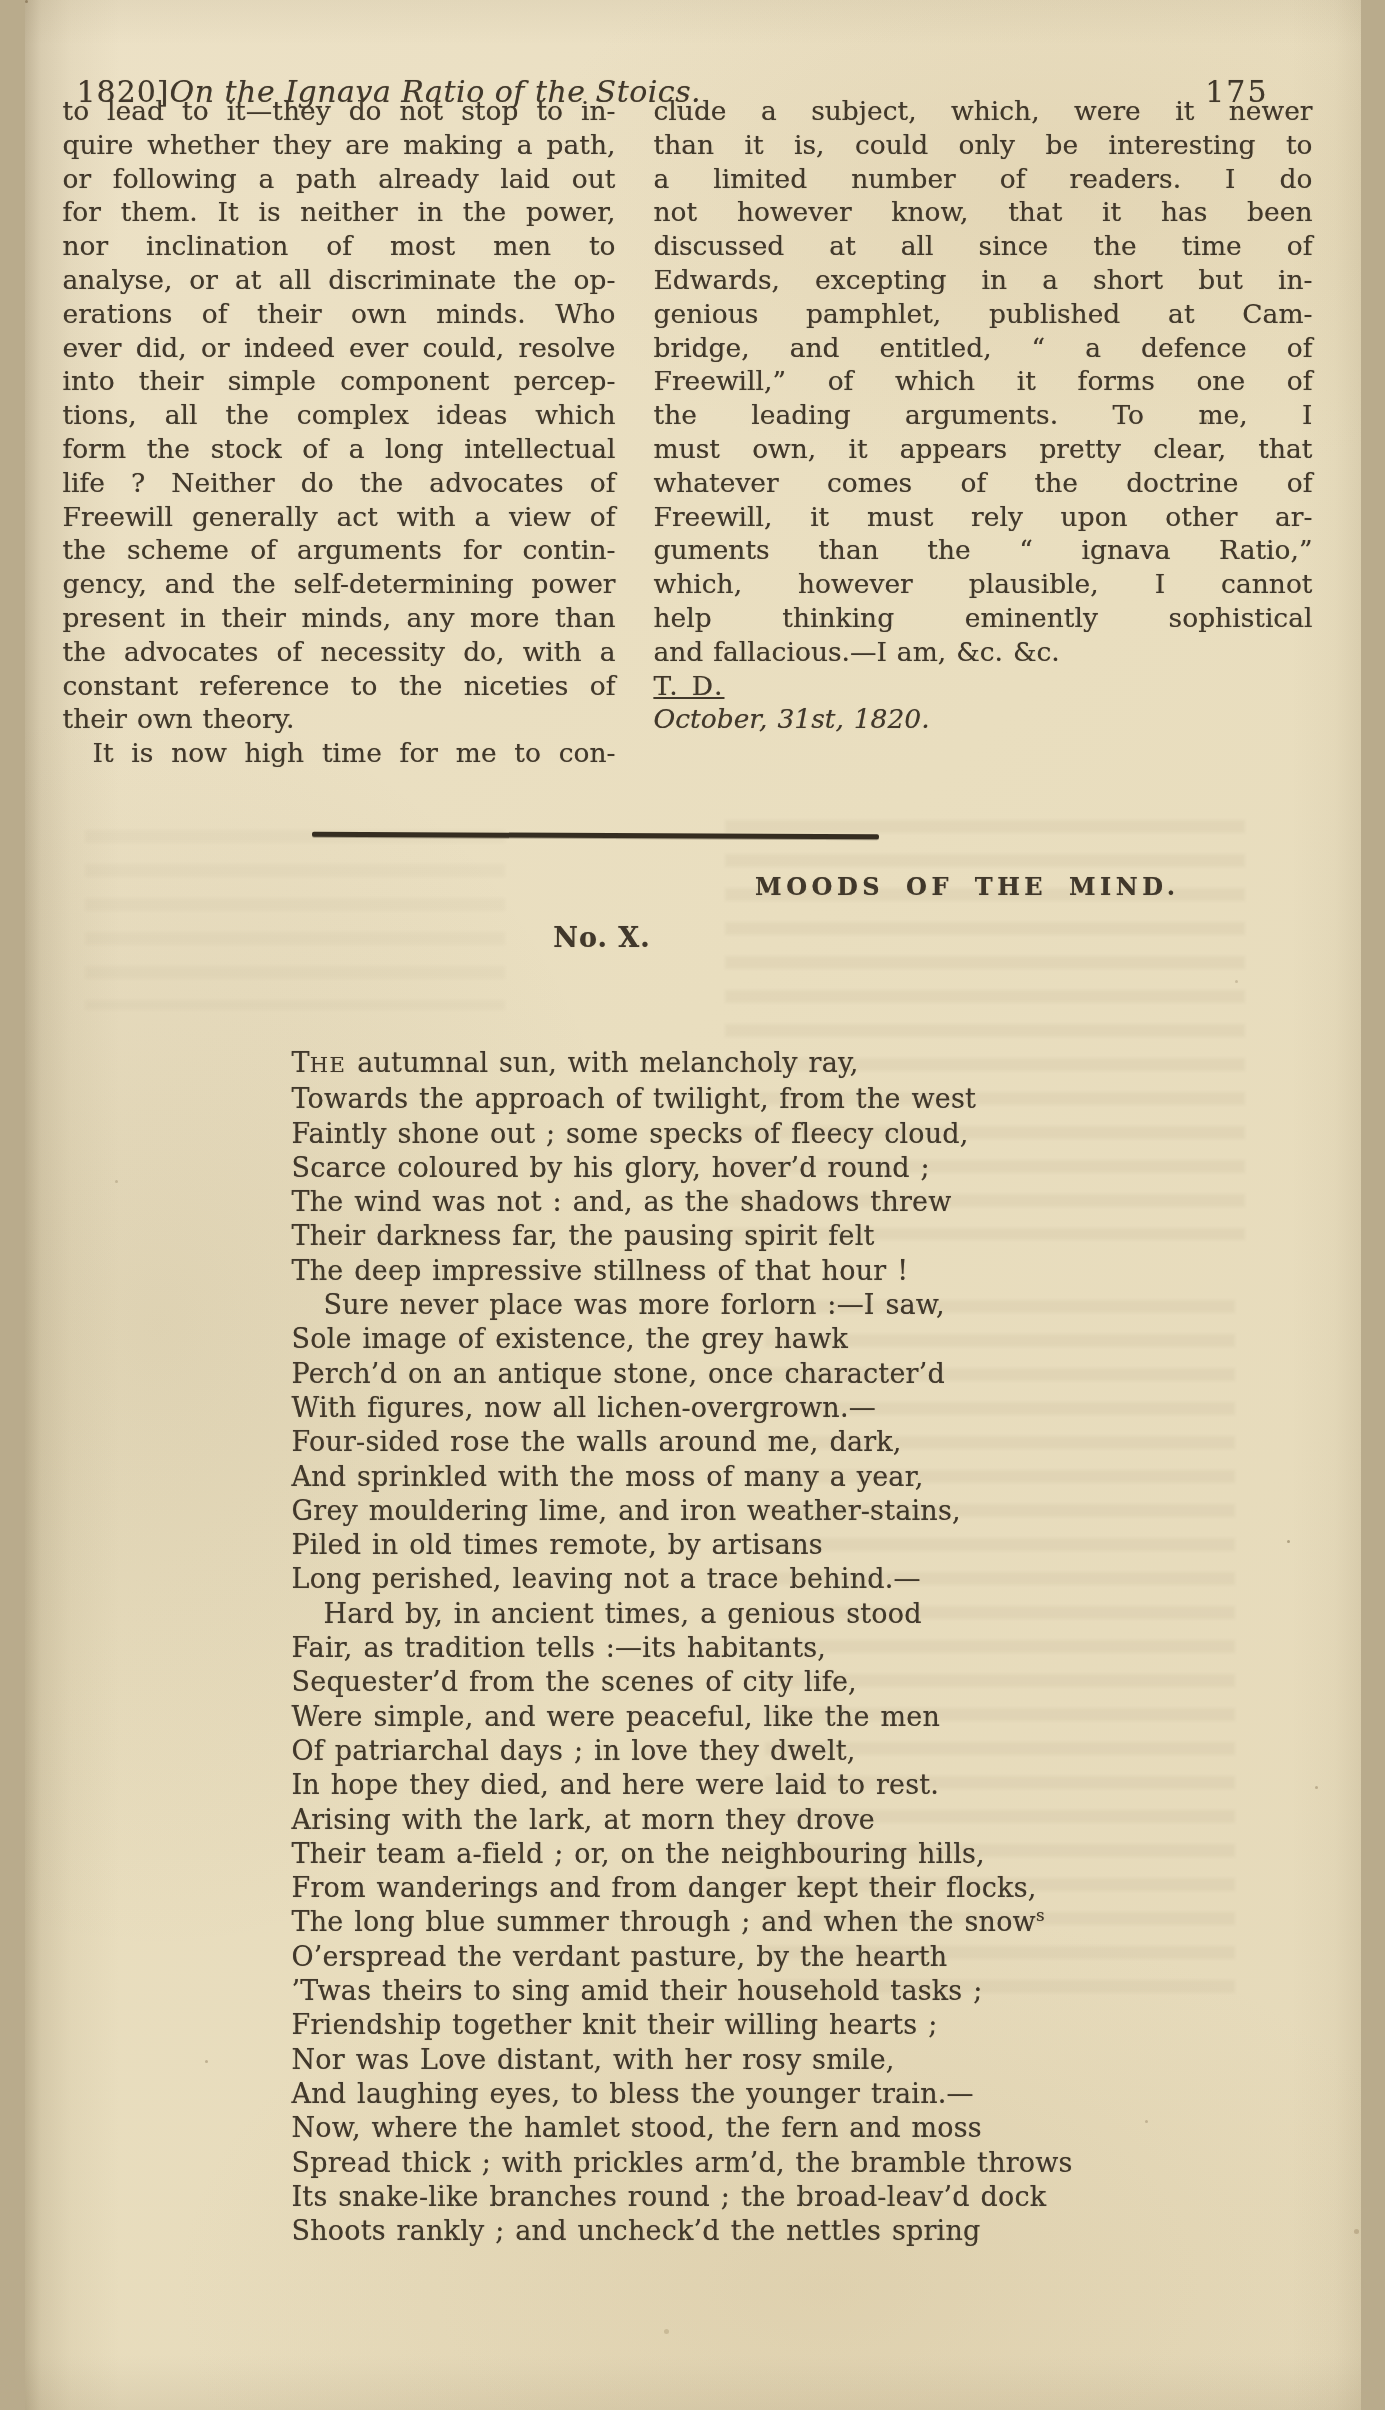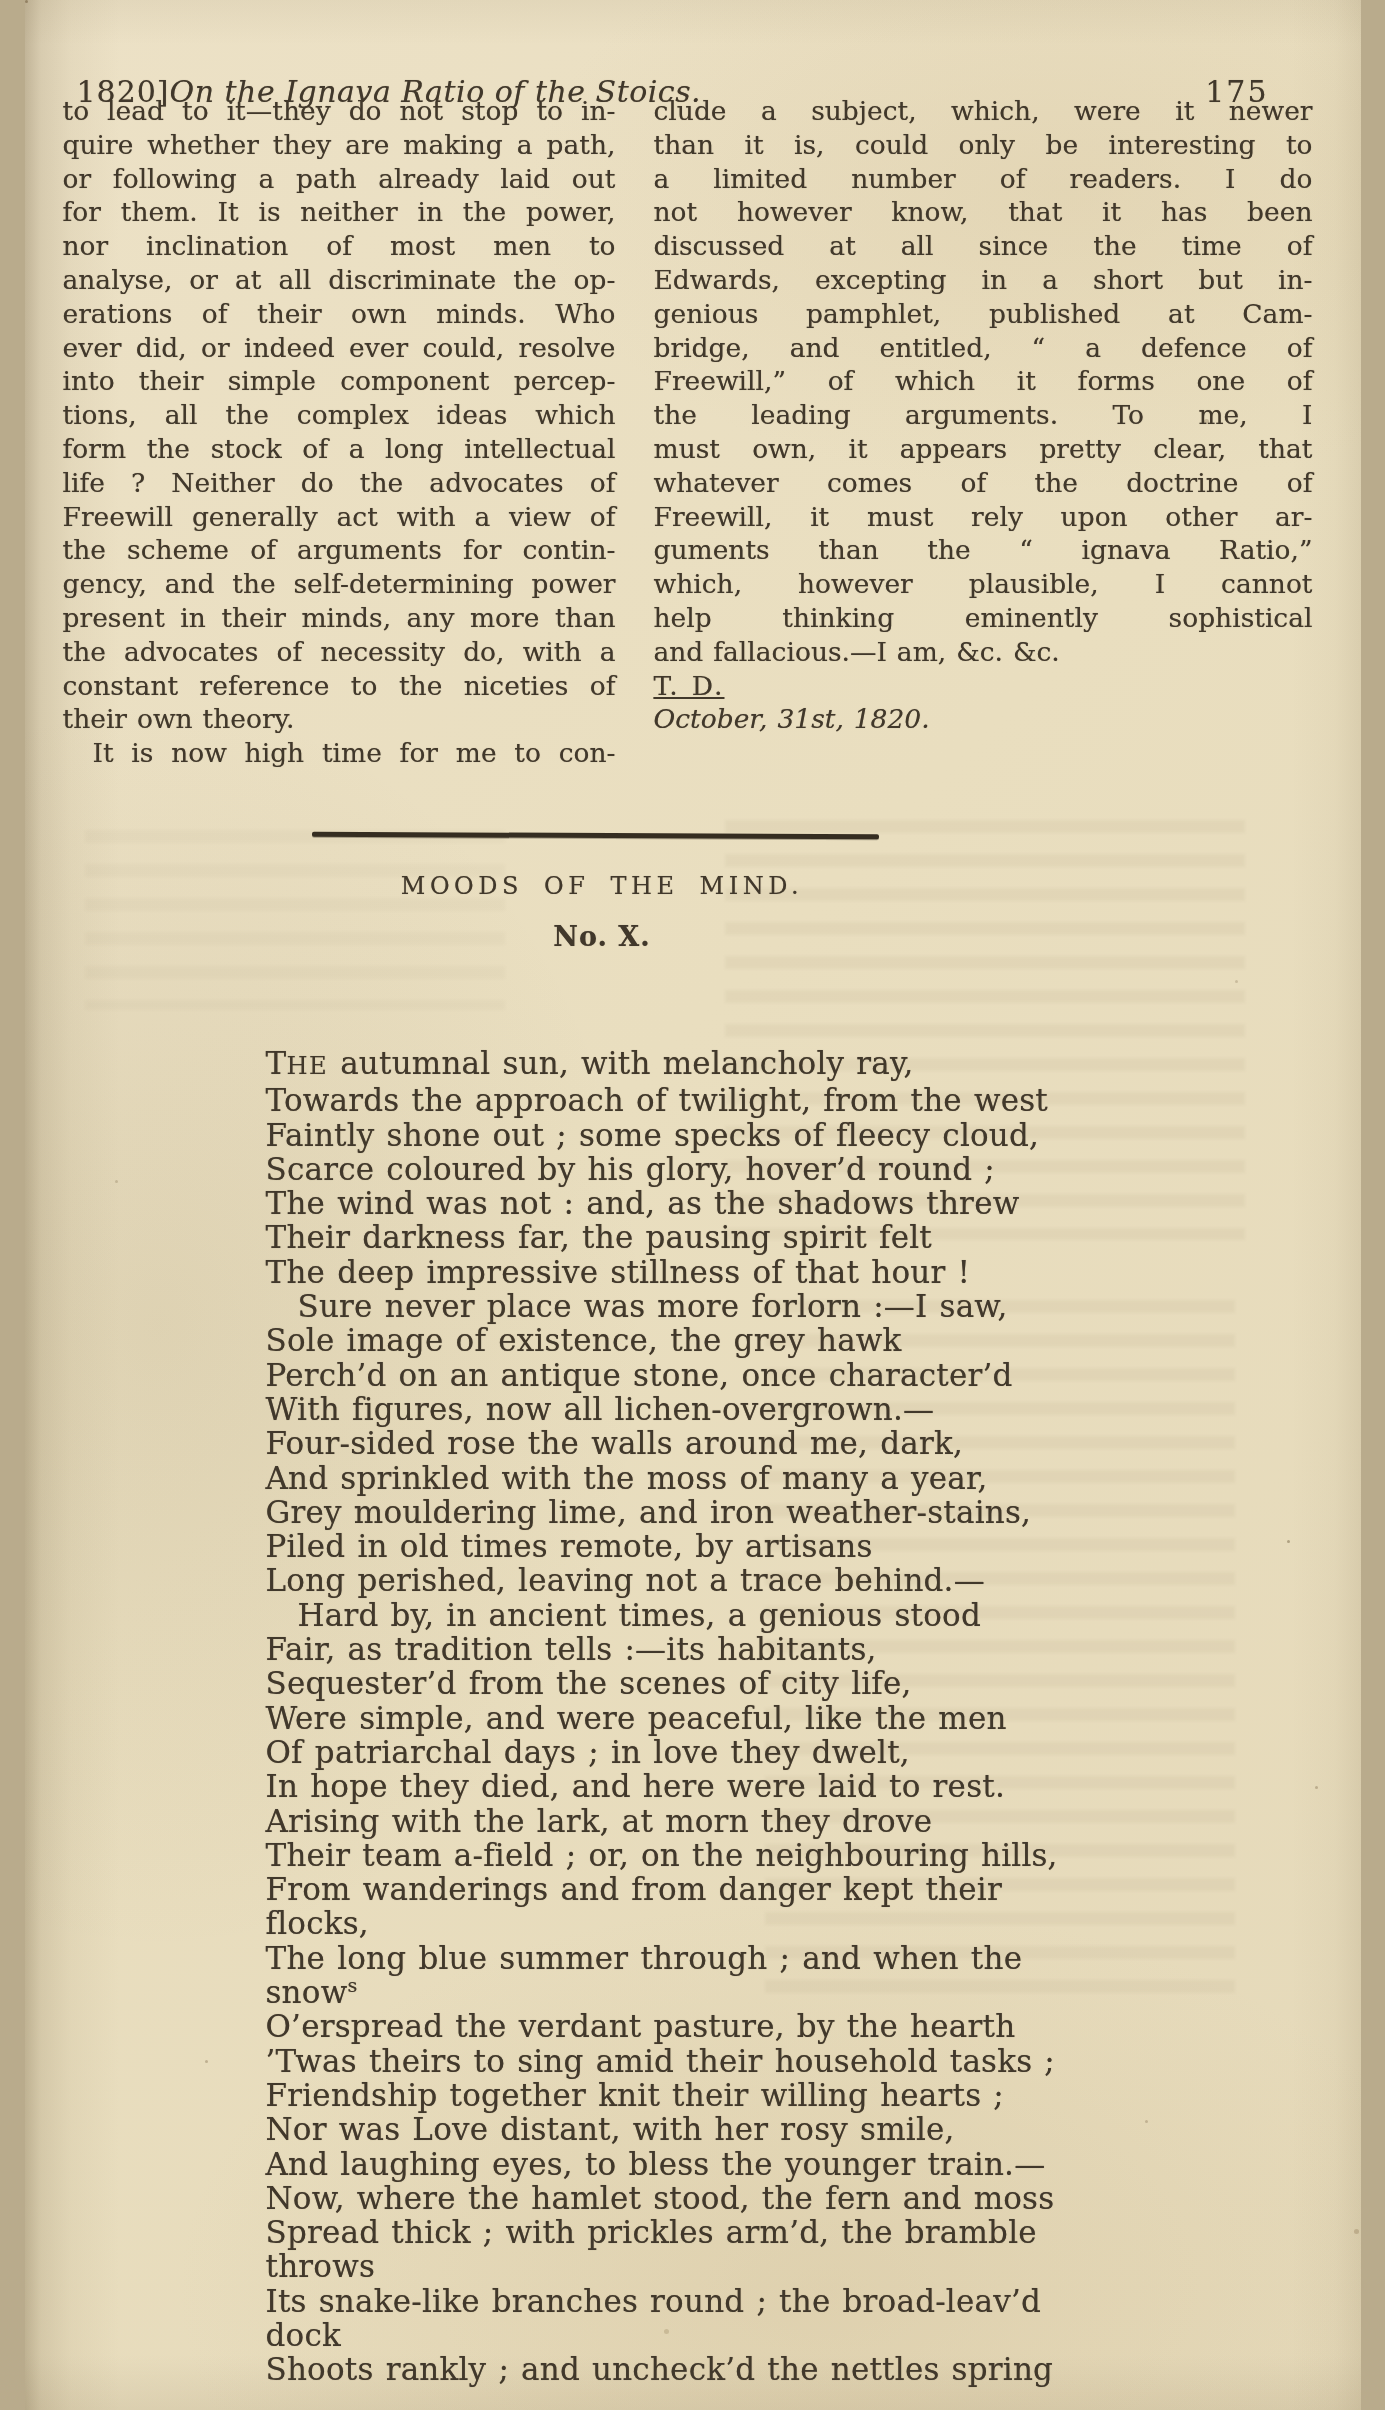--- a/index.html
+++ b/index.html
@@ -52,26 +52,26 @@
   .col-right{width:659px;}
   .line{text-align:justify;text-align-last:justify;white-space:normal;}
   .line.noj{text-align:left;text-align-last:left;}
   .line.ind{text-indent:30px;}
   .sig{text-align:right;padding-right:145px;letter-spacing:2px;text-decoration:underline;}
   .date{font-style:italic;text-align:left;}
   
   .rule{position:absolute;top:833px;left:287px;width:567px;height:5px;background:#352d21;
     transform:rotate(.25deg);border-radius:2px;box-shadow:0 1px 0 rgba(53,45,33,.35);}
   .headings{position:absolute;top:872px;left:0;width:1155px;text-align:center;}
-  .series{font-size:24px;font-weight:normal;letter-spacing:4.5px;word-spacing:9px;}
+  .series{font-size:24px;font-weight:bold;letter-spacing:4.5px;word-spacing:9px;text-align:right;}
   .number{margin-top:21px;font-size:27px;font-weight:bold;letter-spacing:1px;}
   .poemtitle{margin-top:19px;font-size:29px;font-style:italic;letter-spacing:1px;}
   
-  .poem{position:absolute;top:1046px;left:241px;width:840px;
-    font-size:31px;line-height:34.3px;letter-spacing:.2px;word-spacing:2px;}
+  .poem{position:absolute;top:1046px;left:267px;width:840px;
+    font-size:27px;line-height:34.3px;letter-spacing:.2px;word-spacing:2px;}
   .poem .line{text-align:left;text-align-last:left;}
   .poem .line.ind{text-indent:32px;}
   .sc{font-size:.78em;letter-spacing:1.5px;}
   sup{font-size:.62em;vertical-align:super;line-height:0;}
 </style>
 </head>
 <body>
 
 <div class="page">
   <div class="ghost g1"></div>

